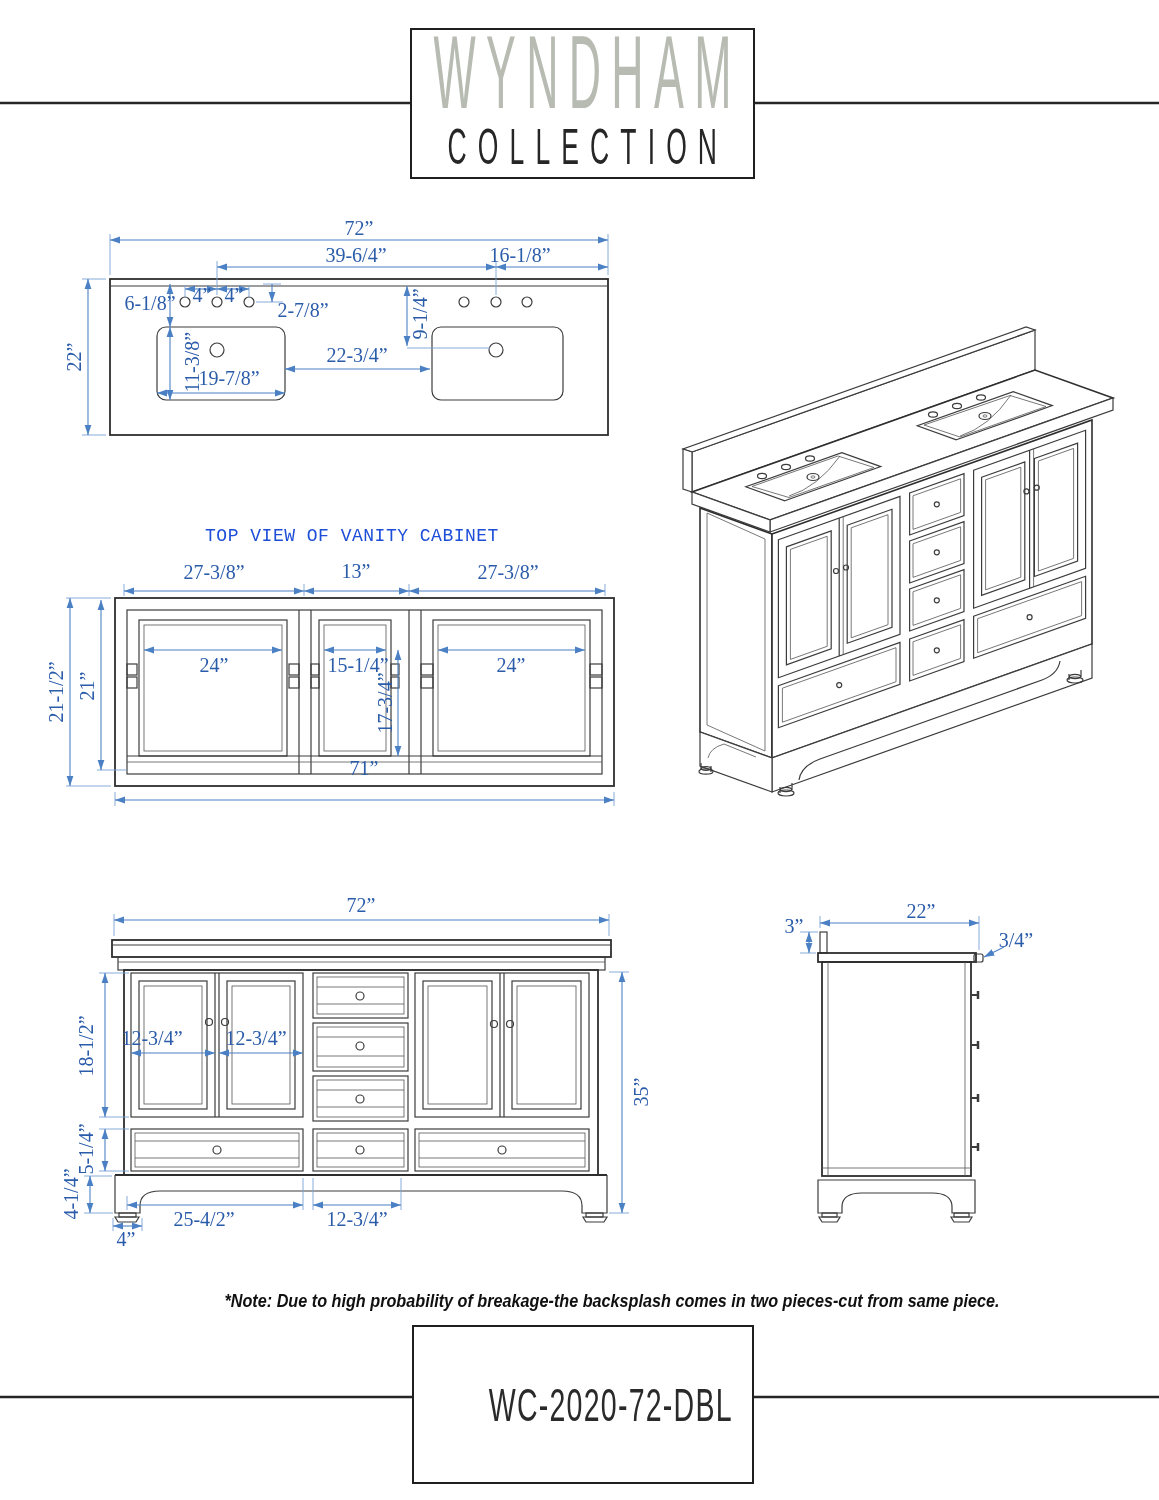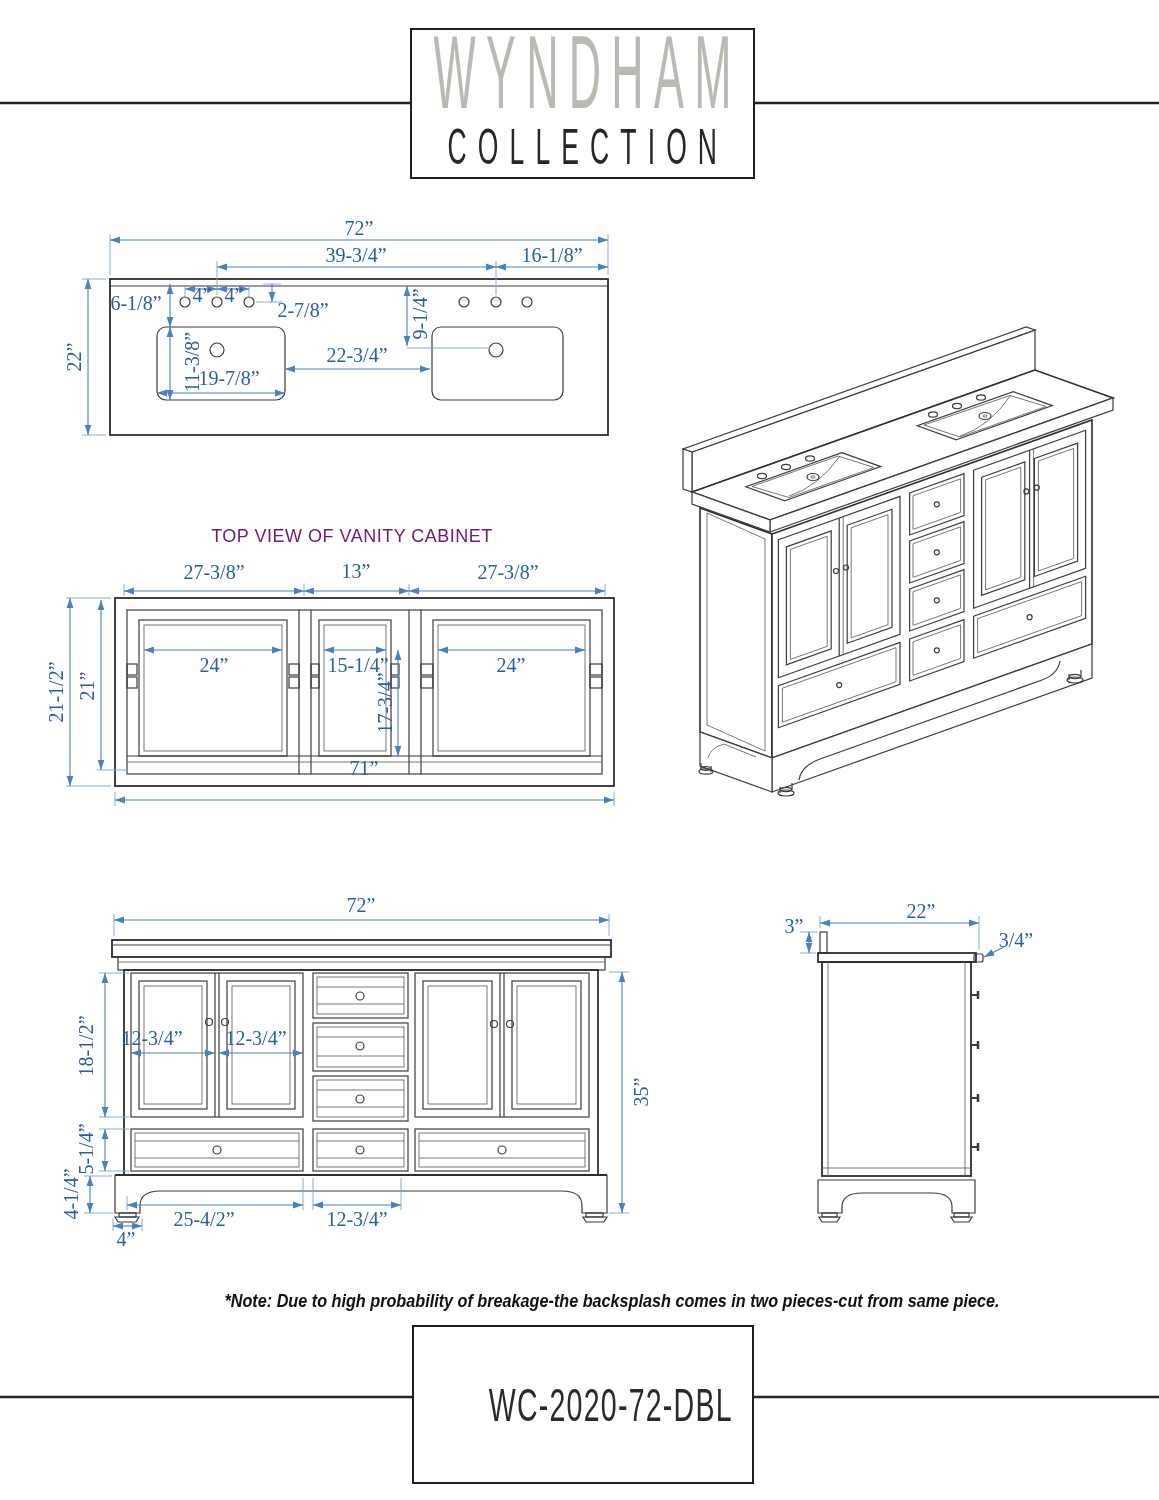--- a/index.html
+++ b/index.html
@@ -8,21 +8,21 @@
   svg .k{stroke:#3c3c3c;stroke-width:1.2;fill:none}
   svg .k2{stroke:#2e2e2e;stroke-width:1.8;fill:none}
   svg .kt{stroke:#555;stroke-width:.8;fill:none}
   svg .kf{fill:#ffffff;stroke:#3c3c3c;stroke-width:1.2}
   svg .kf2{fill:#ffffff;stroke:#2e2e2e;stroke-width:1.6}
   svg .d{stroke:#4b80c4;stroke-width:1.1;fill:none}
   svg .e{stroke:#7aa3d6;stroke-width:.9;fill:none}
   svg .rule{stroke:#262626;stroke-width:2.6}
   .dim{position:absolute;font-family:"Liberation Serif",serif;font-size:20px;color:#2b5caa;white-space:nowrap;transform:translate(-50%,-50%);}
   .dim.rot{transform:translate(-50%,-50%) rotate(-90deg);}
-  .view-title{position:absolute;font-family:Liberation Sans, sans-serif;font-size:18px;color:#701a75;letter-spacing:.5px;white-space:nowrap;transform:translate(-50%,-50%);}
+  .view-title{position:absolute;font-family:Liberation Mono, monospace;font-size:18px;color:#1d4ed8;letter-spacing:.5px;white-space:nowrap;transform:translate(-50%,-50%);}
   .note{position:absolute;left:612px;top:1301px;font-style:italic;font-weight:bold;font-size:18px;color:#101010;white-space:nowrap;transform:translate(-50%,-50%) scaleX(.9);}
   .logo-box{position:absolute;left:410px;top:28px;width:341px;height:147px;border:2.5px solid #1f1f1f;background:#fff;z-index:2;
     display:flex;flex-direction:column;align-items:center;justify-content:flex-start;}
   .logo-top{margin-top:2px;font-size:104px;line-height:.78;color:#b7bbb2;transform:scaleX(.43);letter-spacing:24px;text-indent:24px;white-space:nowrap;}
   .logo-bottom{margin-top:9px;font-size:50px;line-height:1;color:#262626;transform:scaleX(.53);letter-spacing:21px;text-indent:21px;white-space:nowrap;}
   .model-box{position:absolute;left:412px;top:1325px;width:338px;height:155px;border:2.5px solid #1f1f1f;background:#fff;z-index:2;
     display:flex;align-items:center;}
   .model-text{font-size:46px;letter-spacing:2px;color:#2a2a2a;transform:scaleX(.62);white-space:nowrap;}
 </style>
 </head>
@@ -350,23 +350,23 @@
     <line class="d" x1="984" y1="957" x2="1004" y2="947" marker-start="url(#ar)"></line>
   </g>
 </svg>
 
 <div class="logo-box">
   <div class="logo-top">WYNDHAM</div>
   <div class="logo-bottom">COLLECTION</div>
 </div>
 
 <span class="dim" style="left:359px;top:228px">72”</span>
-<span class="dim" style="left:356px;top:255px">39-3/4”</span>
-<span class="dim" style="left:552px;top:255px">16-1/8”</span>
-<span class="dim" style="left:136px;top:303px">6-1/8”</span>
+<span class="dim" style="left:356px;top:255px">39-6/4”</span>
+<span class="dim" style="left:520px;top:255px">16-1/8”</span>
+<span class="dim" style="left:150px;top:303px">6-1/8”</span>
 <span class="dim" style="left:202px;top:295px">4”</span>
 <span class="dim" style="left:234px;top:295px">4”</span>
 <span class="dim" style="left:303px;top:310px">2-7/8”</span>
 <span class="dim rot" style="left:74px;top:357px">22”</span>
 <span class="dim rot" style="left:192px;top:362px">11-3/8”</span>
 <span class="dim" style="left:229px;top:378px">19-7/8”</span>
 <span class="dim" style="left:357px;top:355px">22-3/4”</span>
 <span class="dim rot" style="left:420px;top:314px">9-1/4”</span>
 
 <div class="view-title" style="left:352px;top:536px">TOP VIEW OF VANITY CABINET</div>

